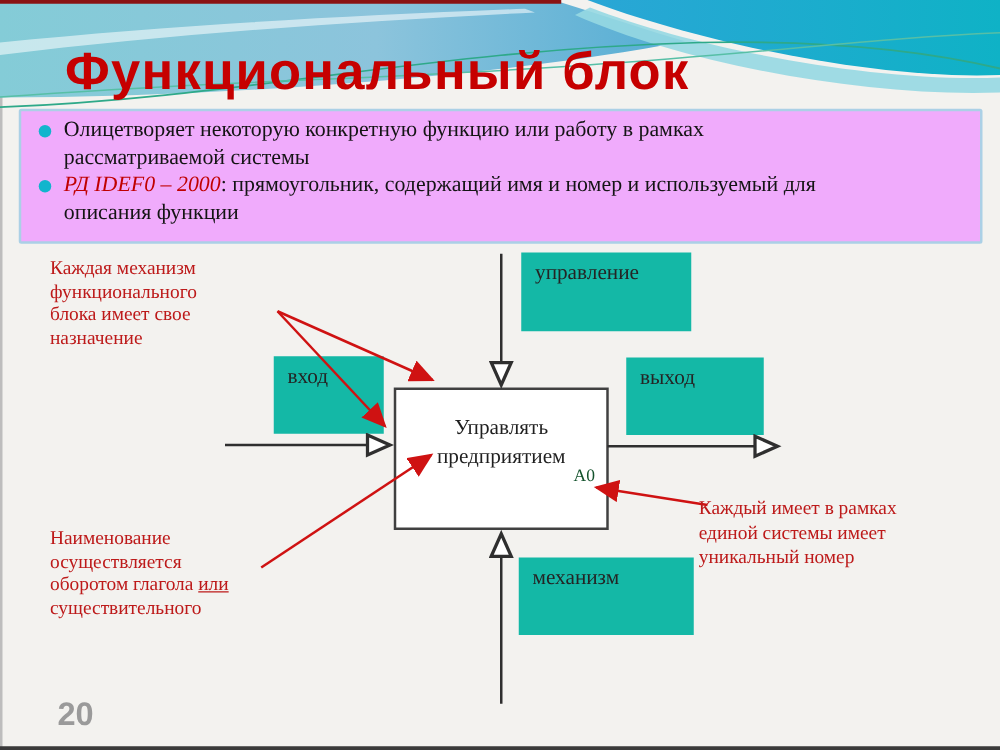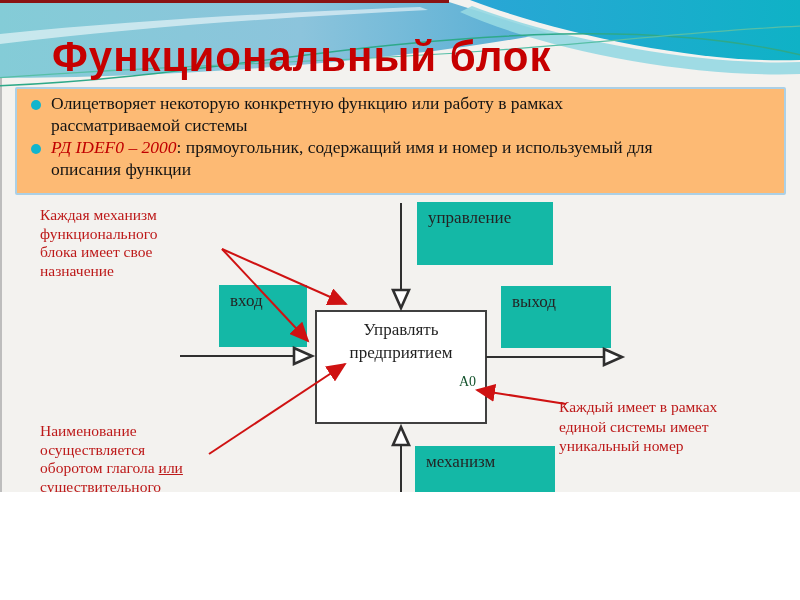--- a/index.html
+++ b/index.html
@@ -1,48 +1,48 @@
 <!DOCTYPE html>
 <html><head>
 <meta charset="utf-8">
 <style>
   html,body{margin:0;padding:0;}
   .slide{
-    position:relative; width:800px; height:492px;
+    position:relative; width:800px; height:600px;
     background:#f3f2ef; overflow:hidden;
     font-family:"Liberation Serif", serif;
   }
   .edge-left{position:absolute;left:0;top:0;width:2px;height:600px;background:#bdbdbd;z-index:0;}
   .edge-bottom{position:absolute;left:0;top:597px;width:800px;height:3px;background:#3a3a3a;z-index:9;}
   .banner{position:absolute;left:0;top:0;z-index:1;}
   .slide-title{
     position:absolute;left:52px;top:33px;z-index:2;
     font-family:"Liberation Sans", sans-serif;
     font-weight:bold;font-size:42px;letter-spacing:1px;
     color:#c60000;white-space:nowrap;
   }
   .info-box{
     position:absolute;left:15px;top:87px;width:767px;height:101px;z-index:2;
-    background:#fdba74;border:2px solid #abd0e6;border-radius:2px;
+    background:#f0abfc;border:2px solid #abd0e6;border-radius:2px;
     padding:3px 0 0 0;
   }
   .bullet-row{display:flex;align-items:flex-start;}
   .bullet-dot{
     flex:0 0 auto;width:10px;height:10px;border-radius:50%;
     background:#12b5cd;margin:8px 10px 0 14px;
   }
   .bullet-text{font-size:17.5px;line-height:22px;color:#141414;}
   .hl-red{color:#c00000;font-style:italic;}
   .wbox{position:absolute;background:#14b8a6;z-index:3;}
   .wbox .lbl{font-size:17px;color:#242424;padding:6px 0 0 11px;}
   .func-box{
     position:absolute;left:315px;top:310px;width:168px;height:110px;z-index:3;
     background:#ffffff;border:2px solid #404040;text-align:center;
   }
-  .func-box .name{font-size:17px;line-height:23px;color:#1f1f1f;margin-top:6px;}
+  .func-box .name{font-size:17px;line-height:23px;color:#1f1f1f;margin-top:18px;}
   .func-box .num{position:absolute;right:9px;bottom:32px;font-size:14px;color:#14532d;}
   .arrows{position:absolute;left:0;top:0;z-index:5;pointer-events:none;}
   .note{
     position:absolute;z-index:6;color:#bd1a1a;
     font-size:15.5px;line-height:18.5px;
   }
   .note .u{text-decoration:underline;}
   .page-num{
     position:absolute;left:46px;top:556px;z-index:2;
     font-family:"Liberation Sans", sans-serif;font-weight:bold;

